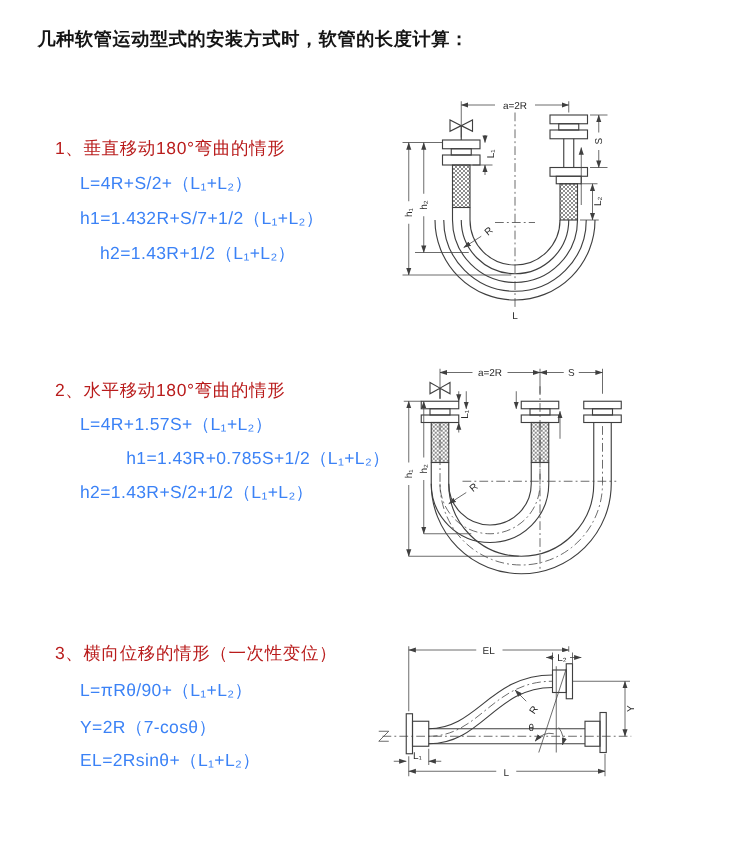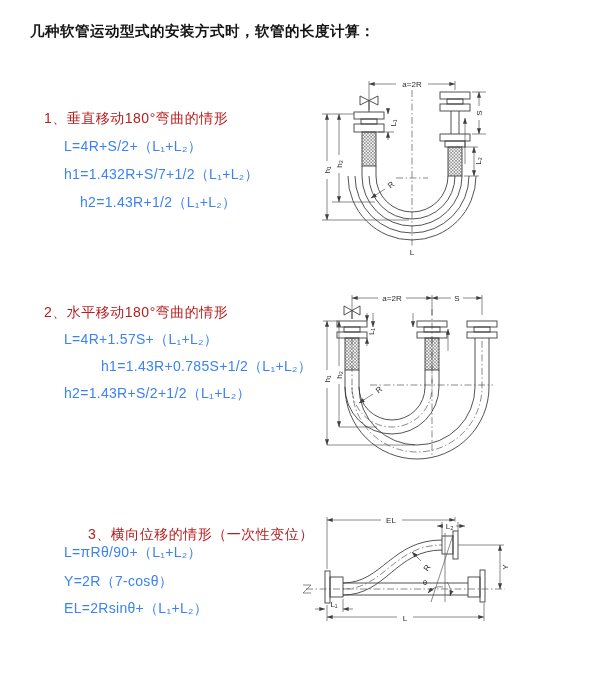--- a/index.html
+++ b/index.html
@@ -39,21 +39,21 @@
 <div class="abs heading" style="left:44px;top:110px;">1、垂直移动180°弯曲的情形</div>
 <div class="abs formula" style="left:64px;top:138px;">L=4R+S/2+（L₁+L₂）</div>
 <div class="abs formula" style="left:64px;top:166px;">h1=1.432R+S/7+1/2（L₁+L₂）</div>
 <div class="abs formula" style="left:80px;top:194px;">h2=1.43R+1/2（L₁+L₂）</div>
 
 <div class="abs heading" style="left:44px;top:304px;">2、水平移动180°弯曲的情形</div>
 <div class="abs formula" style="left:64px;top:331px;text-align:right;">L=4R+1.57S+（L₁+L₂）</div>
 <div class="abs formula" style="left:64px;top:358px;margin-left:37px;">h1=1.43R+0.785S+1/2（L₁+L₂）</div>
 <div class="abs formula" style="left:64px;top:385px;text-align:right;">h2=1.43R+S/2+1/2（L₁+L₂）</div>
 
-<div class="abs heading" style="left:44px;top:526px;margin-left:44px;">3、横向位移的情形（一次性变位）</div>
+<div class="abs heading" style="left:44px;top:514px;">3、横向位移的情形（一次性变位）</div>
 <div class="abs formula" style="left:64px;top:544px;">L=πRθ/90+（L₁+L₂）</div>
 <div class="abs formula" style="left:64px;top:573px;">Y=2R（7-cosθ）</div>
 <div class="abs formula" style="left:64px;top:600px;">EL=2Rsinθ+（L₁+L₂）</div>
 
 <svg style="left:312px;top:68px;" width="220" height="190" viewBox="0 0 220 190">
   <path class="thin dash" d="M100,22 V178"></path>
   <path class="thin dash" d="M84,110 H116"></path>
 
   <path class="ln" d="M48,28 L48,37 L57,32.5 Z M66,28 L66,37 L57,32.5 Z M57,32.5 V44"></path>
 

